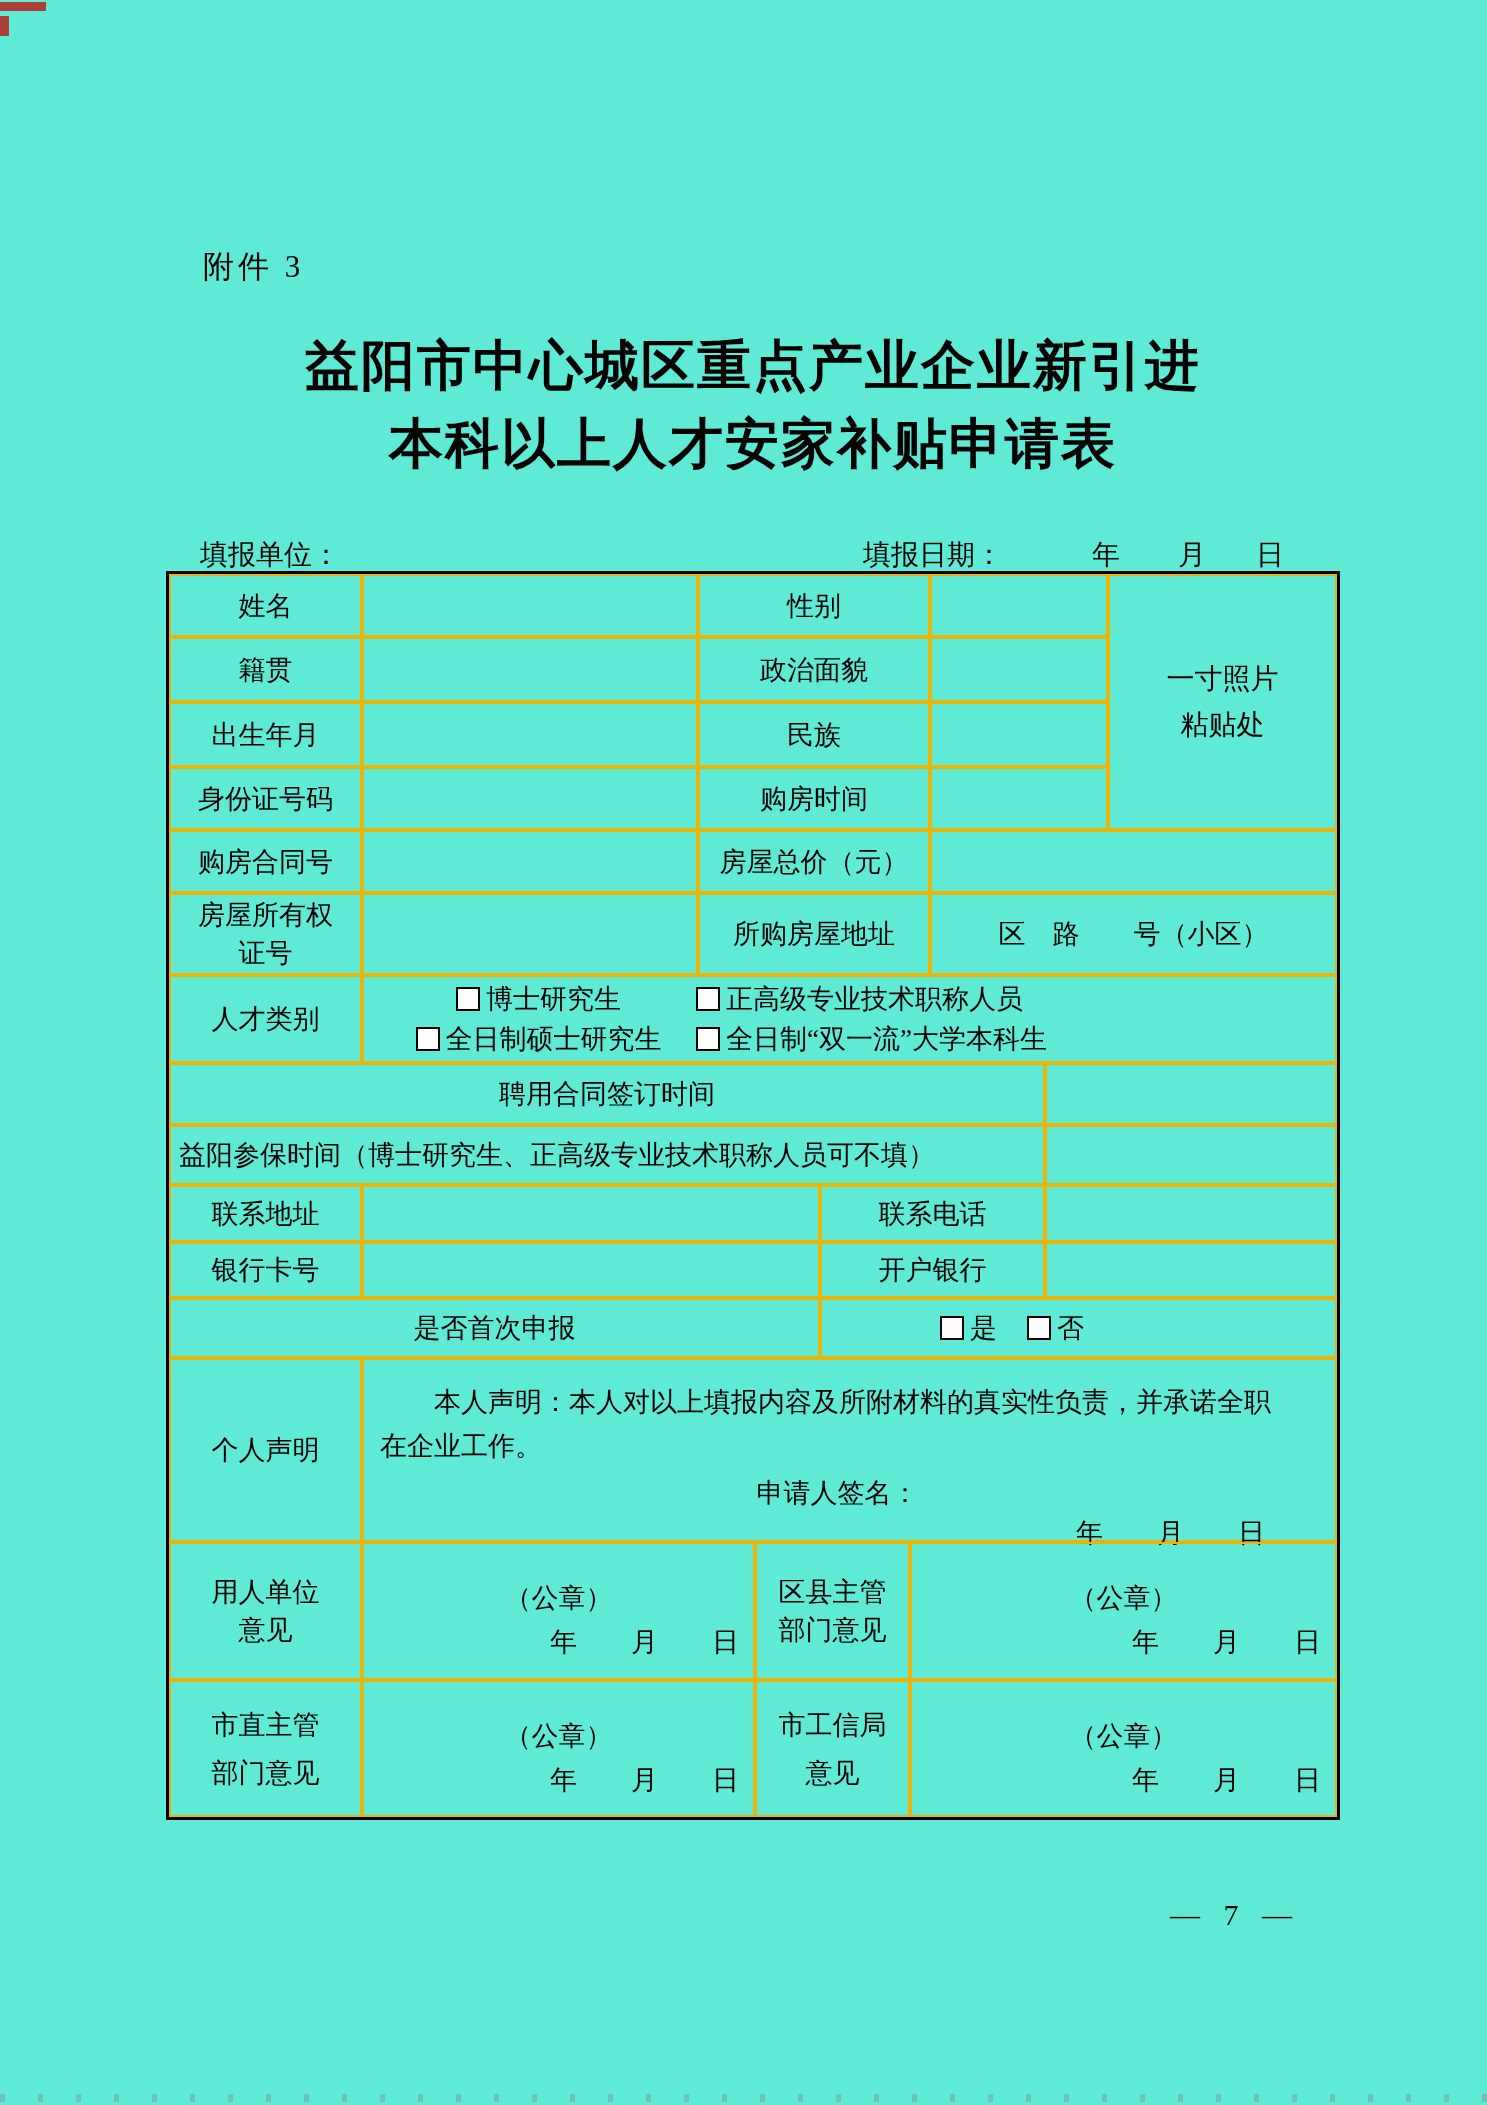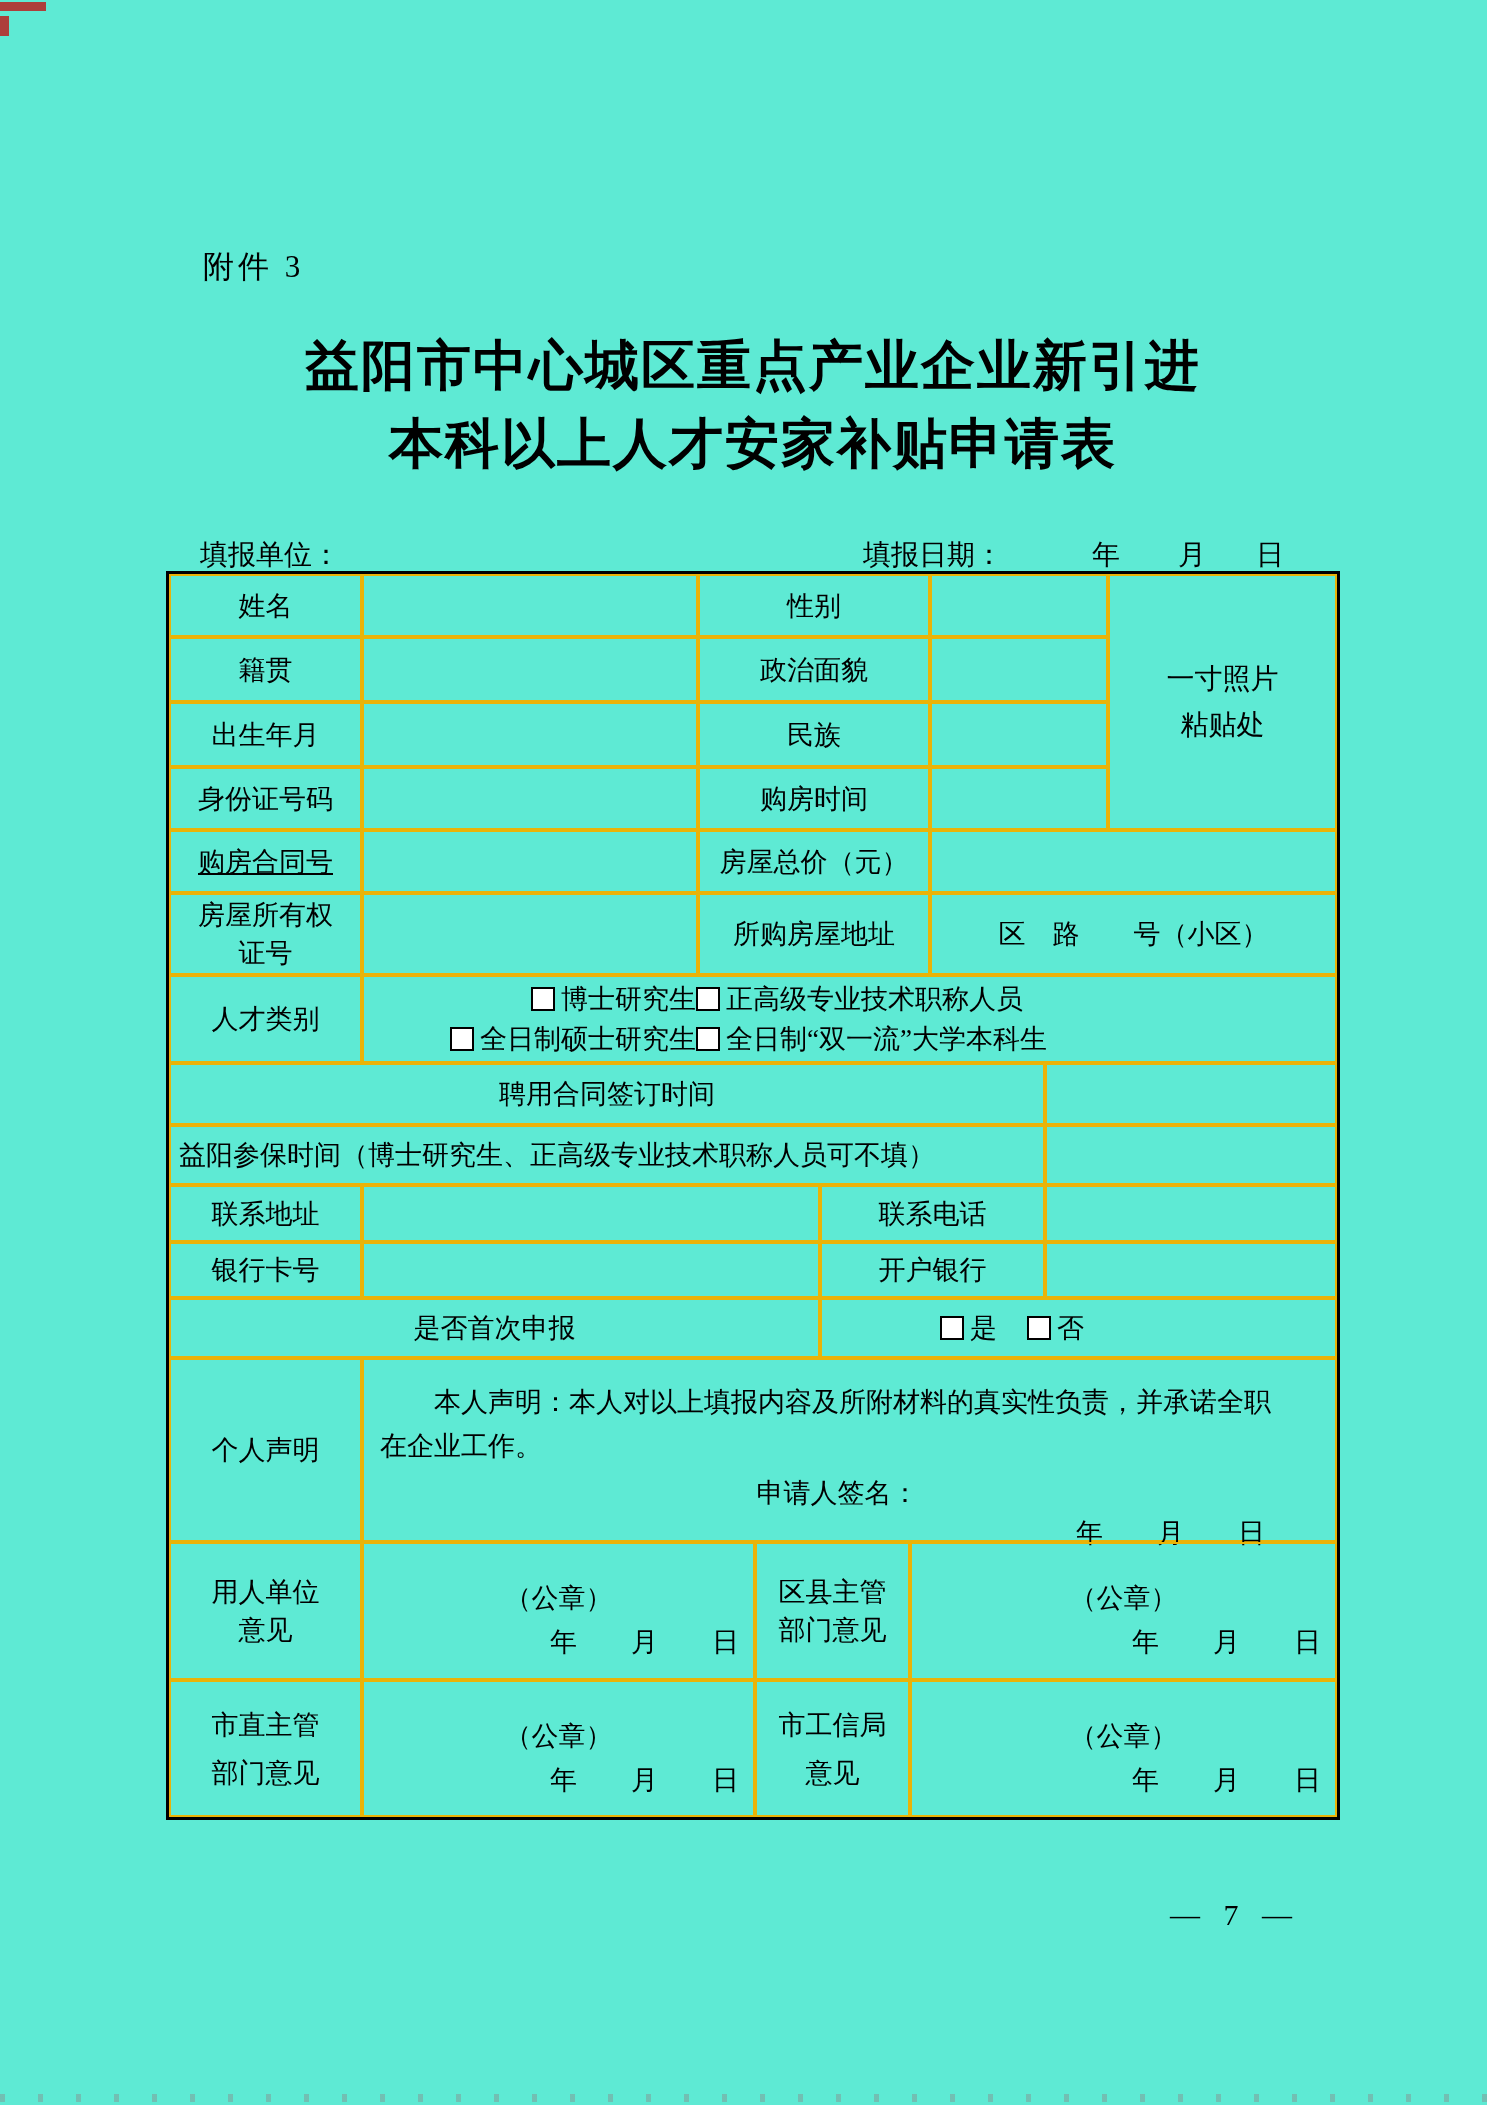--- a/index.html
+++ b/index.html
@@ -47,21 +47,21 @@
   .prewrap{white-space:pre-line;}
   .leftal{justify-content:flex-start;text-align:left;padding-left:8px;}
   
   .cb{
     display:inline-block;width:24px;height:24px;
     border:2px solid #000;box-sizing:border-box;
     margin-right:6px;vertical-align:-3px;
     background:#fff;
   }
   .cbcell{flex-direction:column;align-items:stretch;justify-content:center;padding-left:17px;}
-  .cbline{display:flex;line-height:40px;text-align:right;}
+  .cbline{display:flex;line-height:40px;text-align:center;}
   .cbitem{white-space:nowrap;}
   .cbitem.w1{width:315px;}
   .yesno{justify-content:flex-start;padding-left:118px;white-space:nowrap;}
   .yesno .gap{display:inline-block;width:30px;}
   
   .decl{display:block;text-align:left;padding:20px 40px 0 16px;}
   .decl .body{text-indent:54px;line-height:44px;margin:0;}
   .decl .sig{text-align:center;line-height:40px;margin-top:5px;text-indent:0;}
   .decl .dt{text-align:right;line-height:40px;padding-right:30px;}
   
@@ -117,21 +117,21 @@
     <div class="cell" style="left:0;top:128px;width:193px;height:65px;">出生年月</div>
     <div class="cell" style="left:193px;top:128px;width:336px;height:65px;"></div>
     <div class="cell" style="left:529px;top:128px;width:232px;height:65px;">民族</div>
     <div class="cell" style="left:761px;top:128px;width:178px;height:65px;"></div>
 
     <div class="cell" style="left:0;top:193px;width:193px;height:63px;">身份证号码</div>
     <div class="cell" style="left:193px;top:193px;width:336px;height:63px;"></div>
     <div class="cell" style="left:529px;top:193px;width:232px;height:63px;">购房时间</div>
     <div class="cell" style="left:761px;top:193px;width:178px;height:63px;"></div>
 
-    <div class="cell" style="left:0;top:256px;width:193px;height:63px;text-decoration:underline;">购房合同号</div>
+    <div class="cell" style="left:0;top:256px;width:193px;height:63px;">购房合同号</div>
     <div class="cell" style="left:193px;top:256px;width:336px;height:63px;"></div>
     <div class="cell" style="left:529px;top:256px;width:232px;height:63px;">房屋总价（元）</div>
     <div class="cell" style="left:761px;top:256px;width:407px;height:63px;"></div>
 
     <div class="cell prewrap" style="left:0;top:319px;width:193px;height:82px;">房屋所有权
 证号</div>
     <div class="cell" style="left:193px;top:319px;width:336px;height:82px;"></div>
     <div class="cell" style="left:529px;top:319px;width:232px;height:82px;">所购房屋地址</div>
     <div class="cell" style="left:761px;top:319px;width:407px;height:82px;">区　路　　号（小区）</div>
 

